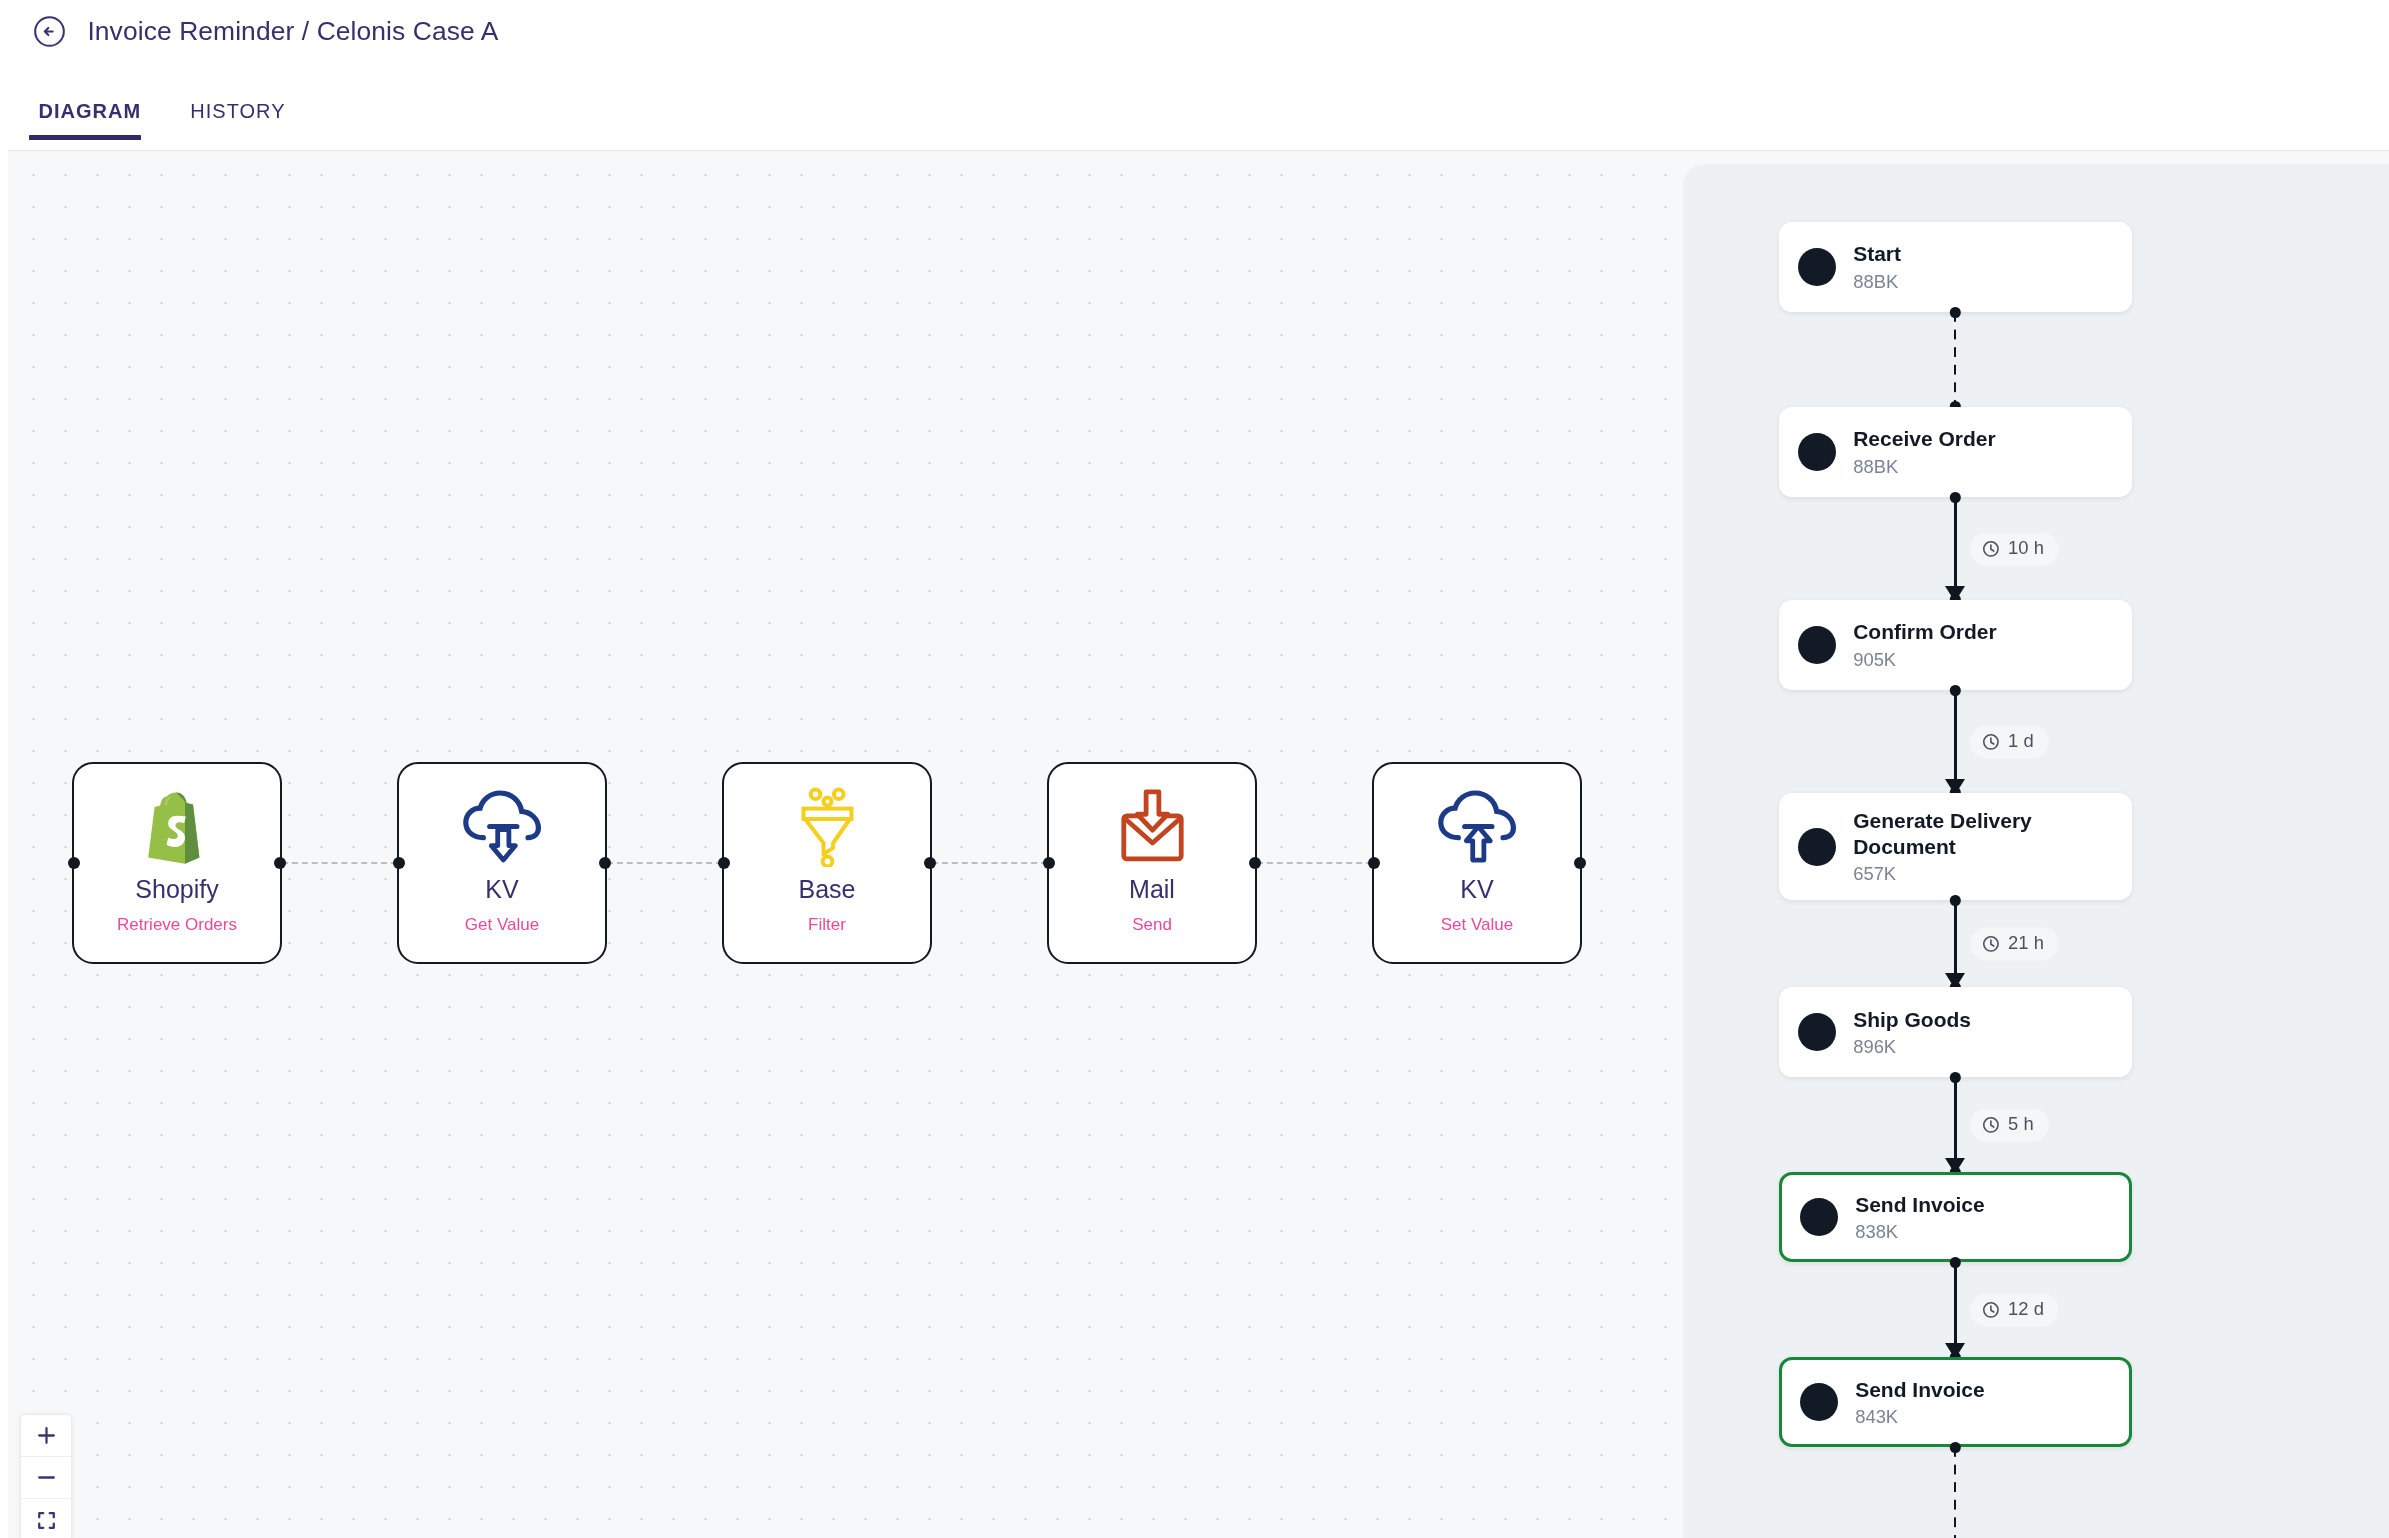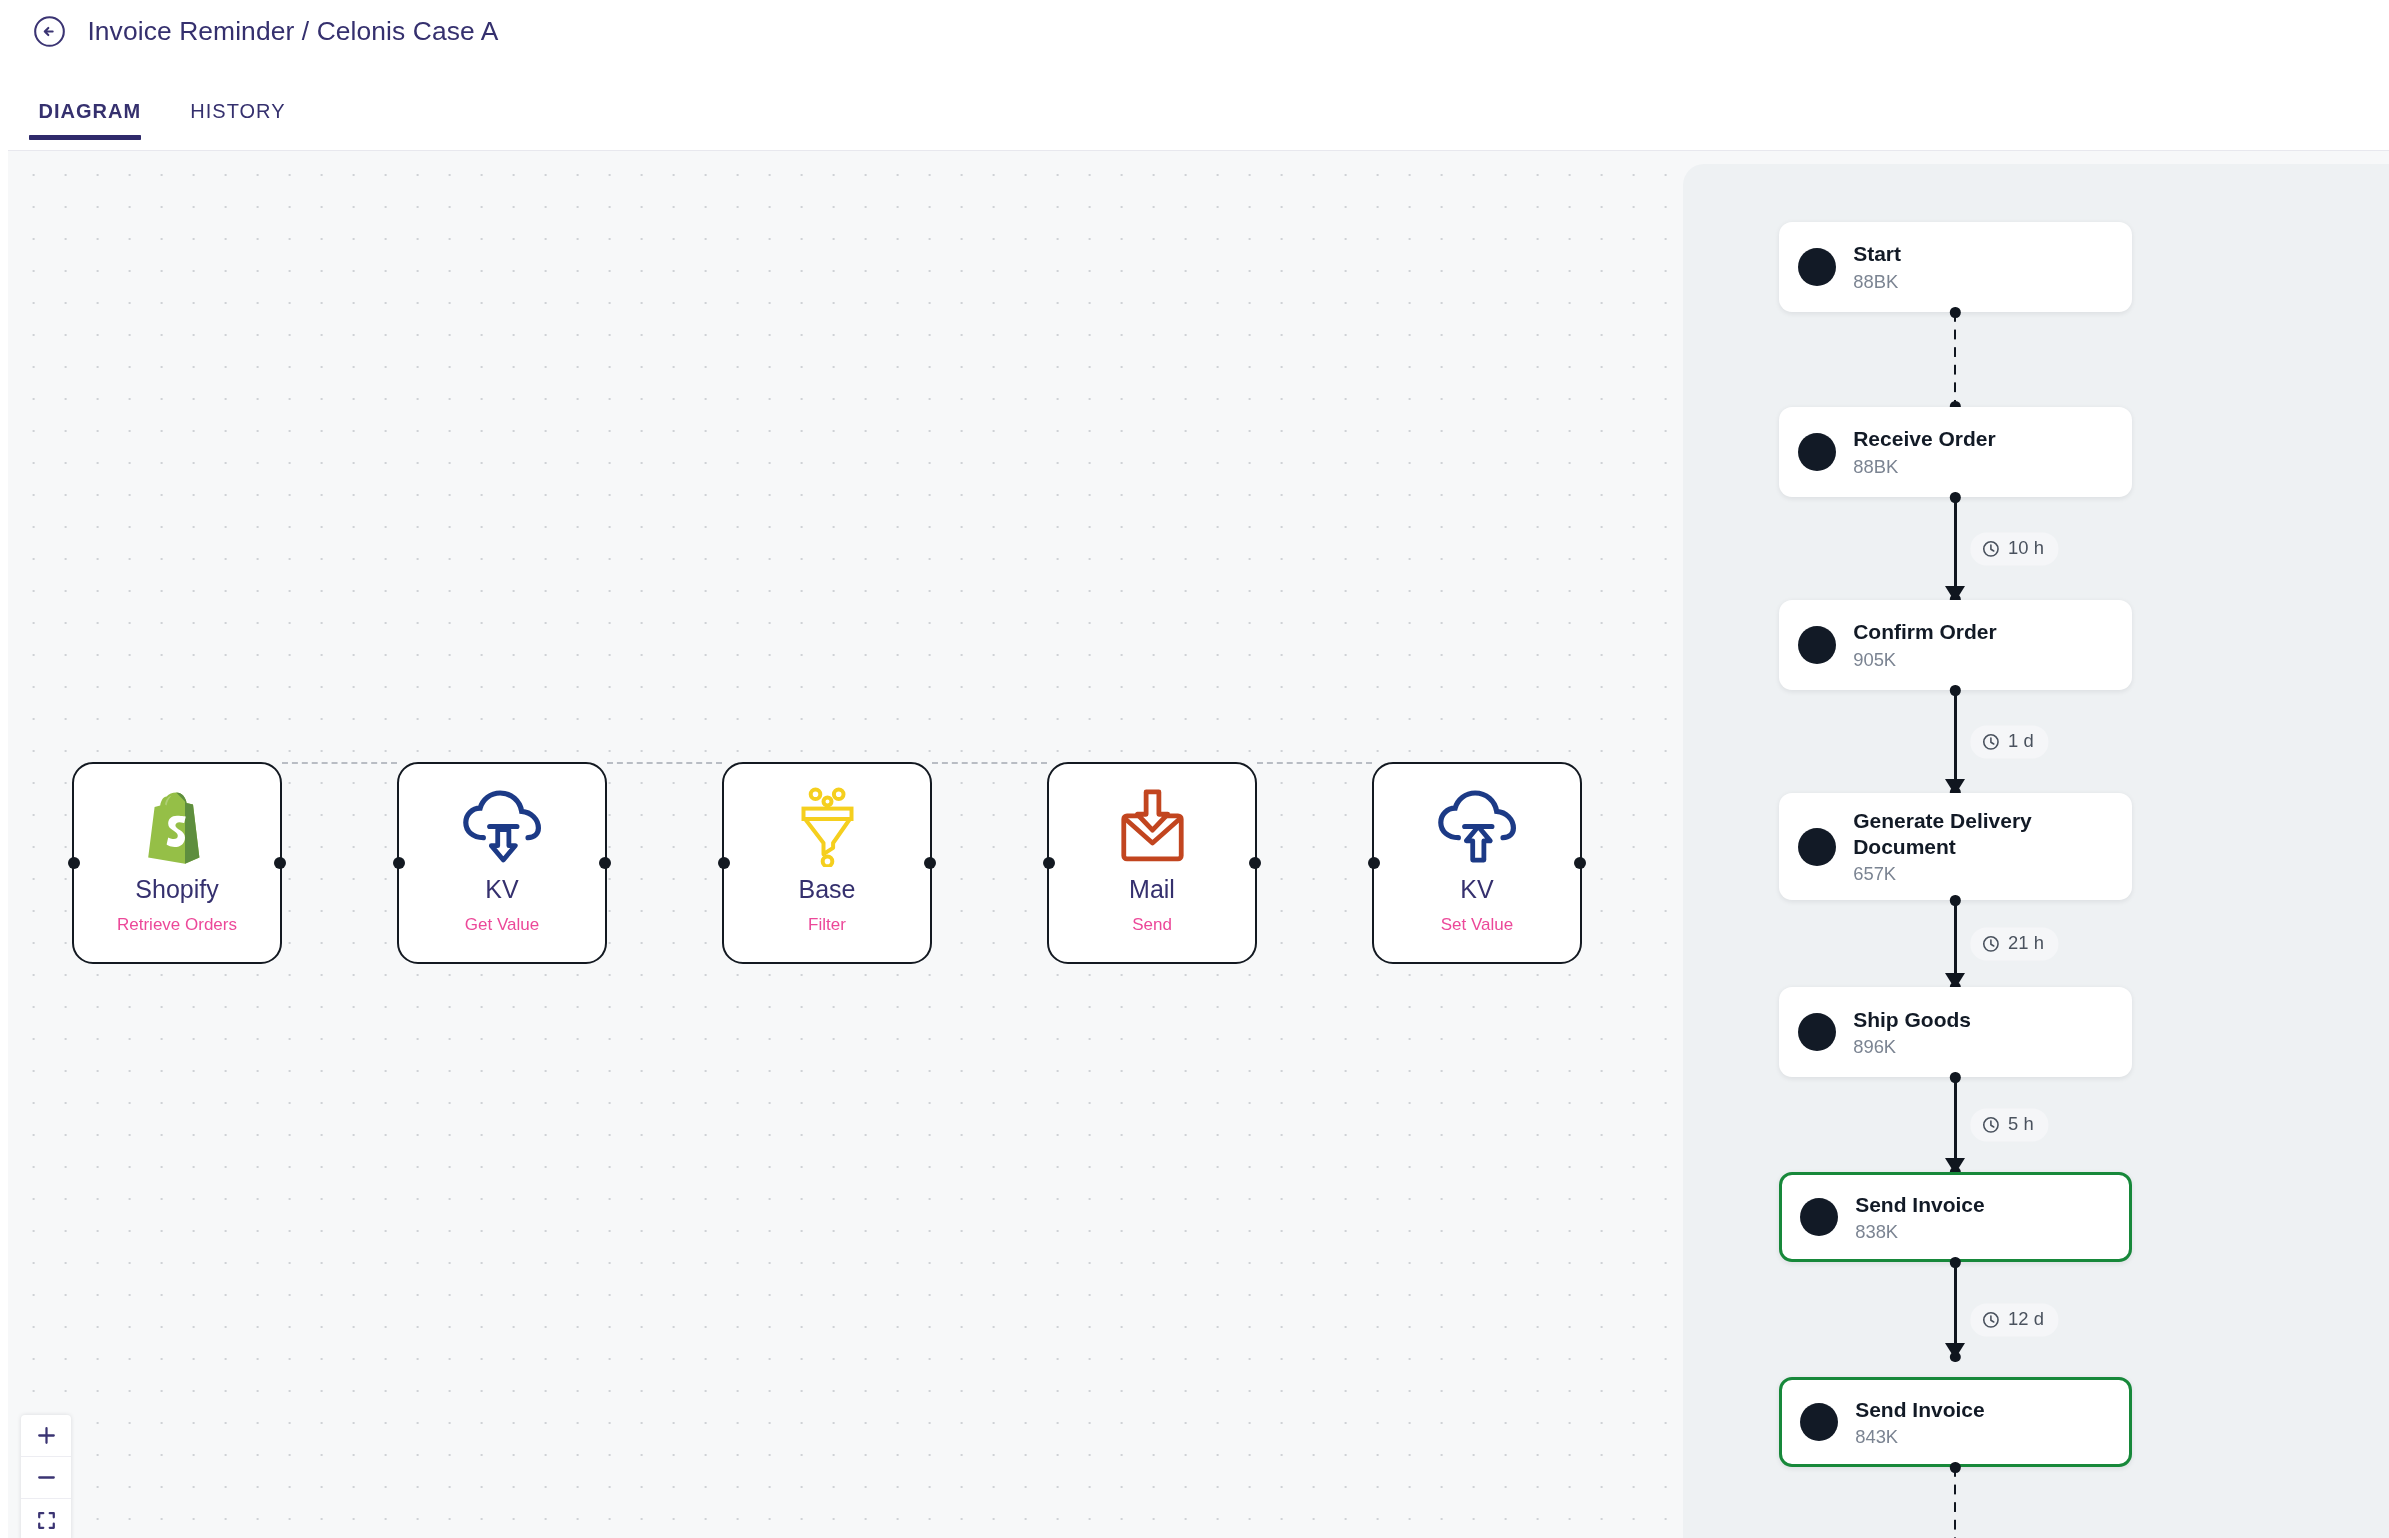--- a/index.html
+++ b/index.html
@@ -55,21 +55,21 @@
     width: 2389px; height: 1387px;
     background-color: #f7f8f9;
     background-image: radial-gradient(#cfd2d6 1.3px, transparent 1.4px);
     background-size: 32px 32px;
     background-position: 9.6px 8px;
   }
 
   
   .flow-row {
     position: absolute; left: 64px; top: 611px;
-    display: flex; 
+    display: flex; align-items: center;
   }
   .flow-node {
     position: relative;
     width: 210px; height: 202px;
     background: #ffffff;
     border: 2px solid #131921;
     border-radius: 21px;
     display: flex; flex-direction: column;
     align-items: center; justify-content: flex-start;
     padding-top: 21px;
@@ -431,21 +431,21 @@
             <span>5 h</span>
           </span>
         </div>
         <div class="pm-card highlight">
           <span class="pm-dot"></span>
           <span class="pm-texts">
             <span class="pm-name">Send Invoice</span>
             <span class="pm-count">838K</span>
           </span>
         </div>
-        <div class="pm-conn" style="height: 115px;">
+        <div class="pm-conn" style="height: 95px;">
           <div class="pm-line solid" style="height: 95px;">
             <span class="ln"></span>
             <span class="node-dot top"></span>
             <span class="node-dot bot"></span>
             <span class="pm-arrow"></span>
           </div>
           <span class="pm-badge">
             <svg width="19" height="19" viewBox="0 0 24 24">
               <circle cx="12" cy="12" r="9" fill="none" stroke="#4a525e" stroke-width="2"></circle>
               <path d="M12 7 V12.4 L15.6 14.6" fill="none" stroke="#4a525e" stroke-width="2" stroke-linecap="round" stroke-linejoin="round"></path>

